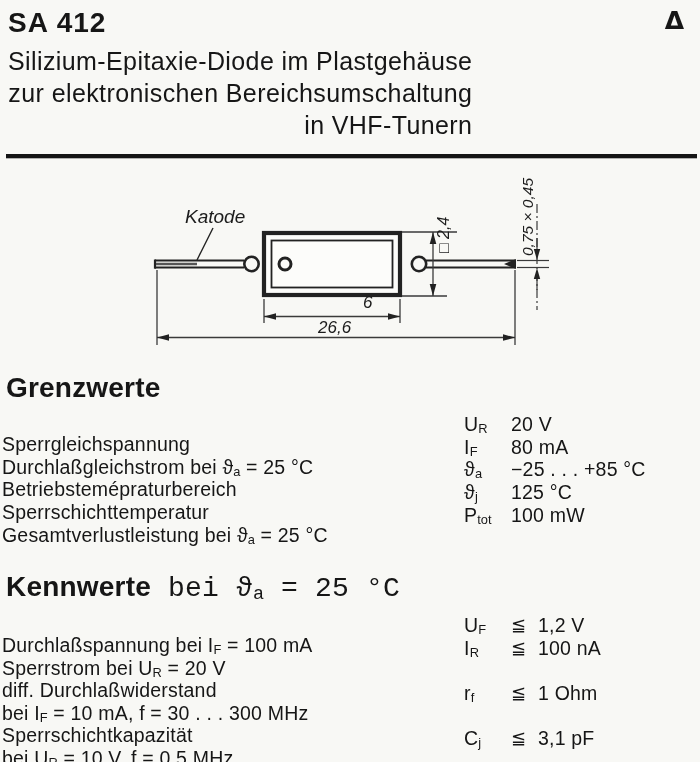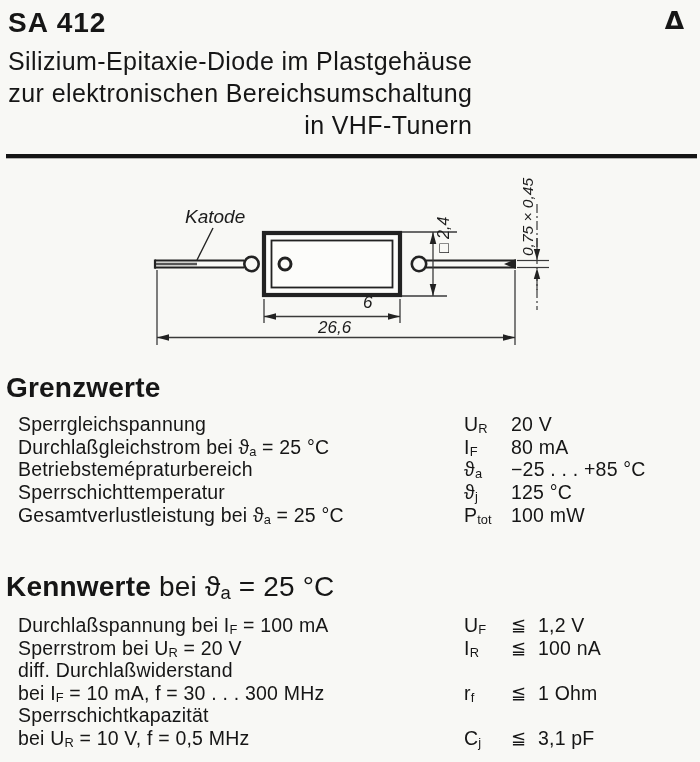--- a/index.html
+++ b/index.html
@@ -32,27 +32,27 @@
     background:#151515;
     box-shadow:0 1px 0 rgba(90,90,90,.45);
   }
   .section-head{
     font-size:28px;font-weight:bold;letter-spacing:0.2px;white-space:nowrap;
   }
   .trow{
     position:absolute;left:0;width:700px;height:23px;
     font-size:19.5px;letter-spacing:0.2px;white-space:nowrap;
   }
-  .trow .lbl{position:absolute;left:18px;}
+  .trow .lbl{position:absolute;left:2px;margin-top:20px;}
   .trow .sym{position:absolute;left:464px;}
   .trow .rel{position:absolute;left:511px;font-family:"DejaVu Sans",sans-serif;font-size:18px;}
   .trow .gval{position:absolute;left:511px;}
   .trow .kval{position:absolute;left:538px;}
   sub{font-size:0.66em;vertical-align:-0.18em;letter-spacing:0;}
-  .kh-rest{font-weight:normal;}
+  .kh-rest{font-weight:normal;font-family:Liberation Mono, monospace;}
   svg text{fill:#1c1c1c;}
   .dimtext{font-style:italic;font-family:"Liberation Sans","DejaVu Sans",sans-serif;}
 </style>
 </head>
 <body>
 
 <div class="page">
 
   <div class="abs part-no">SA 412</div>
   <div class="abs rev-mark">Δ</div>

